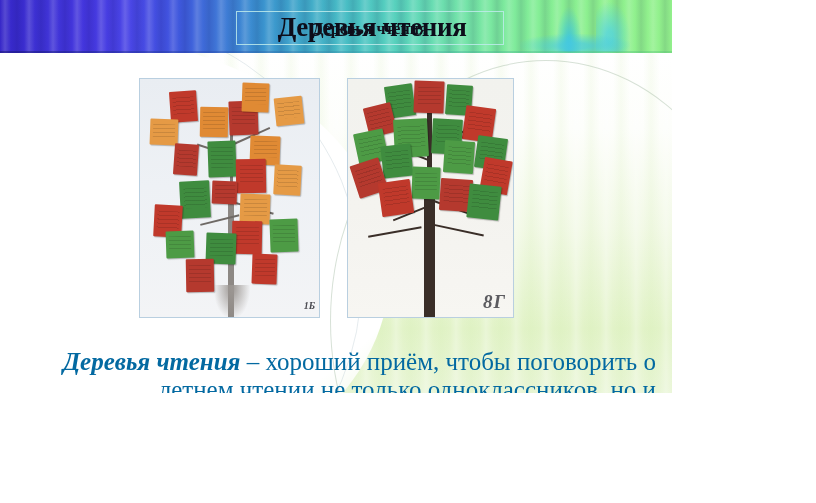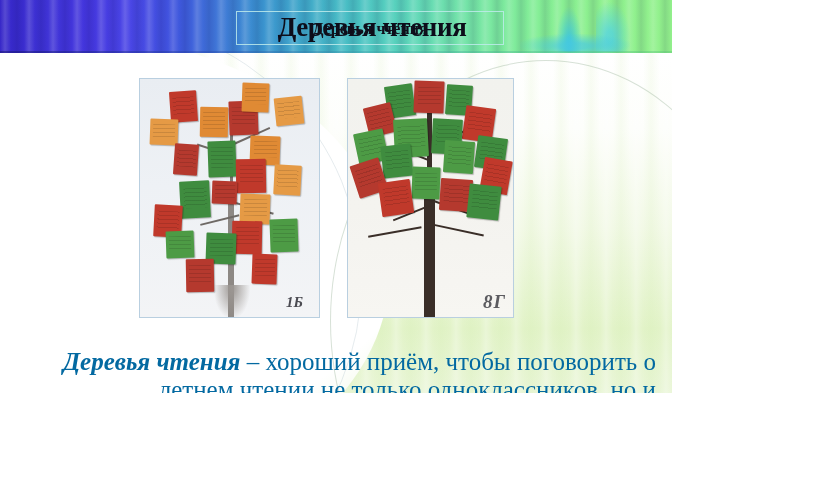--- a/index.html
+++ b/index.html
@@ -220,21 +220,21 @@
   .bk-orange2{ background: #e59a45; }
   .bk-green  { background: #3f8c3f; }
   .bk-green2 { background: #4d9b45; }
 
   .mark {
     position: absolute;
     font-family: "Liberation Serif", serif;
     color: #4b4b52;
     font-weight: bold;
   }
-  #mark-1 { right: 16px; bottom: 6px; font-size: 15px; font-style: italic; text-align: right; }
+  #mark-1 { right: 4px; bottom: 6px; font-size: 10px; font-style: italic; text-align: right; }
   #mark-2 { right: 7px; bottom: 4px; font-size: 19px; font-style: italic; letter-spacing: 1px; color: #5c5c60;}
 
   
   .body-text {
     position: absolute;
     left: 18px; top: 348px;
     width: 638px;
     text-align: right;
     font-family: "Liberation Serif", serif;
     font-size: 25px;

